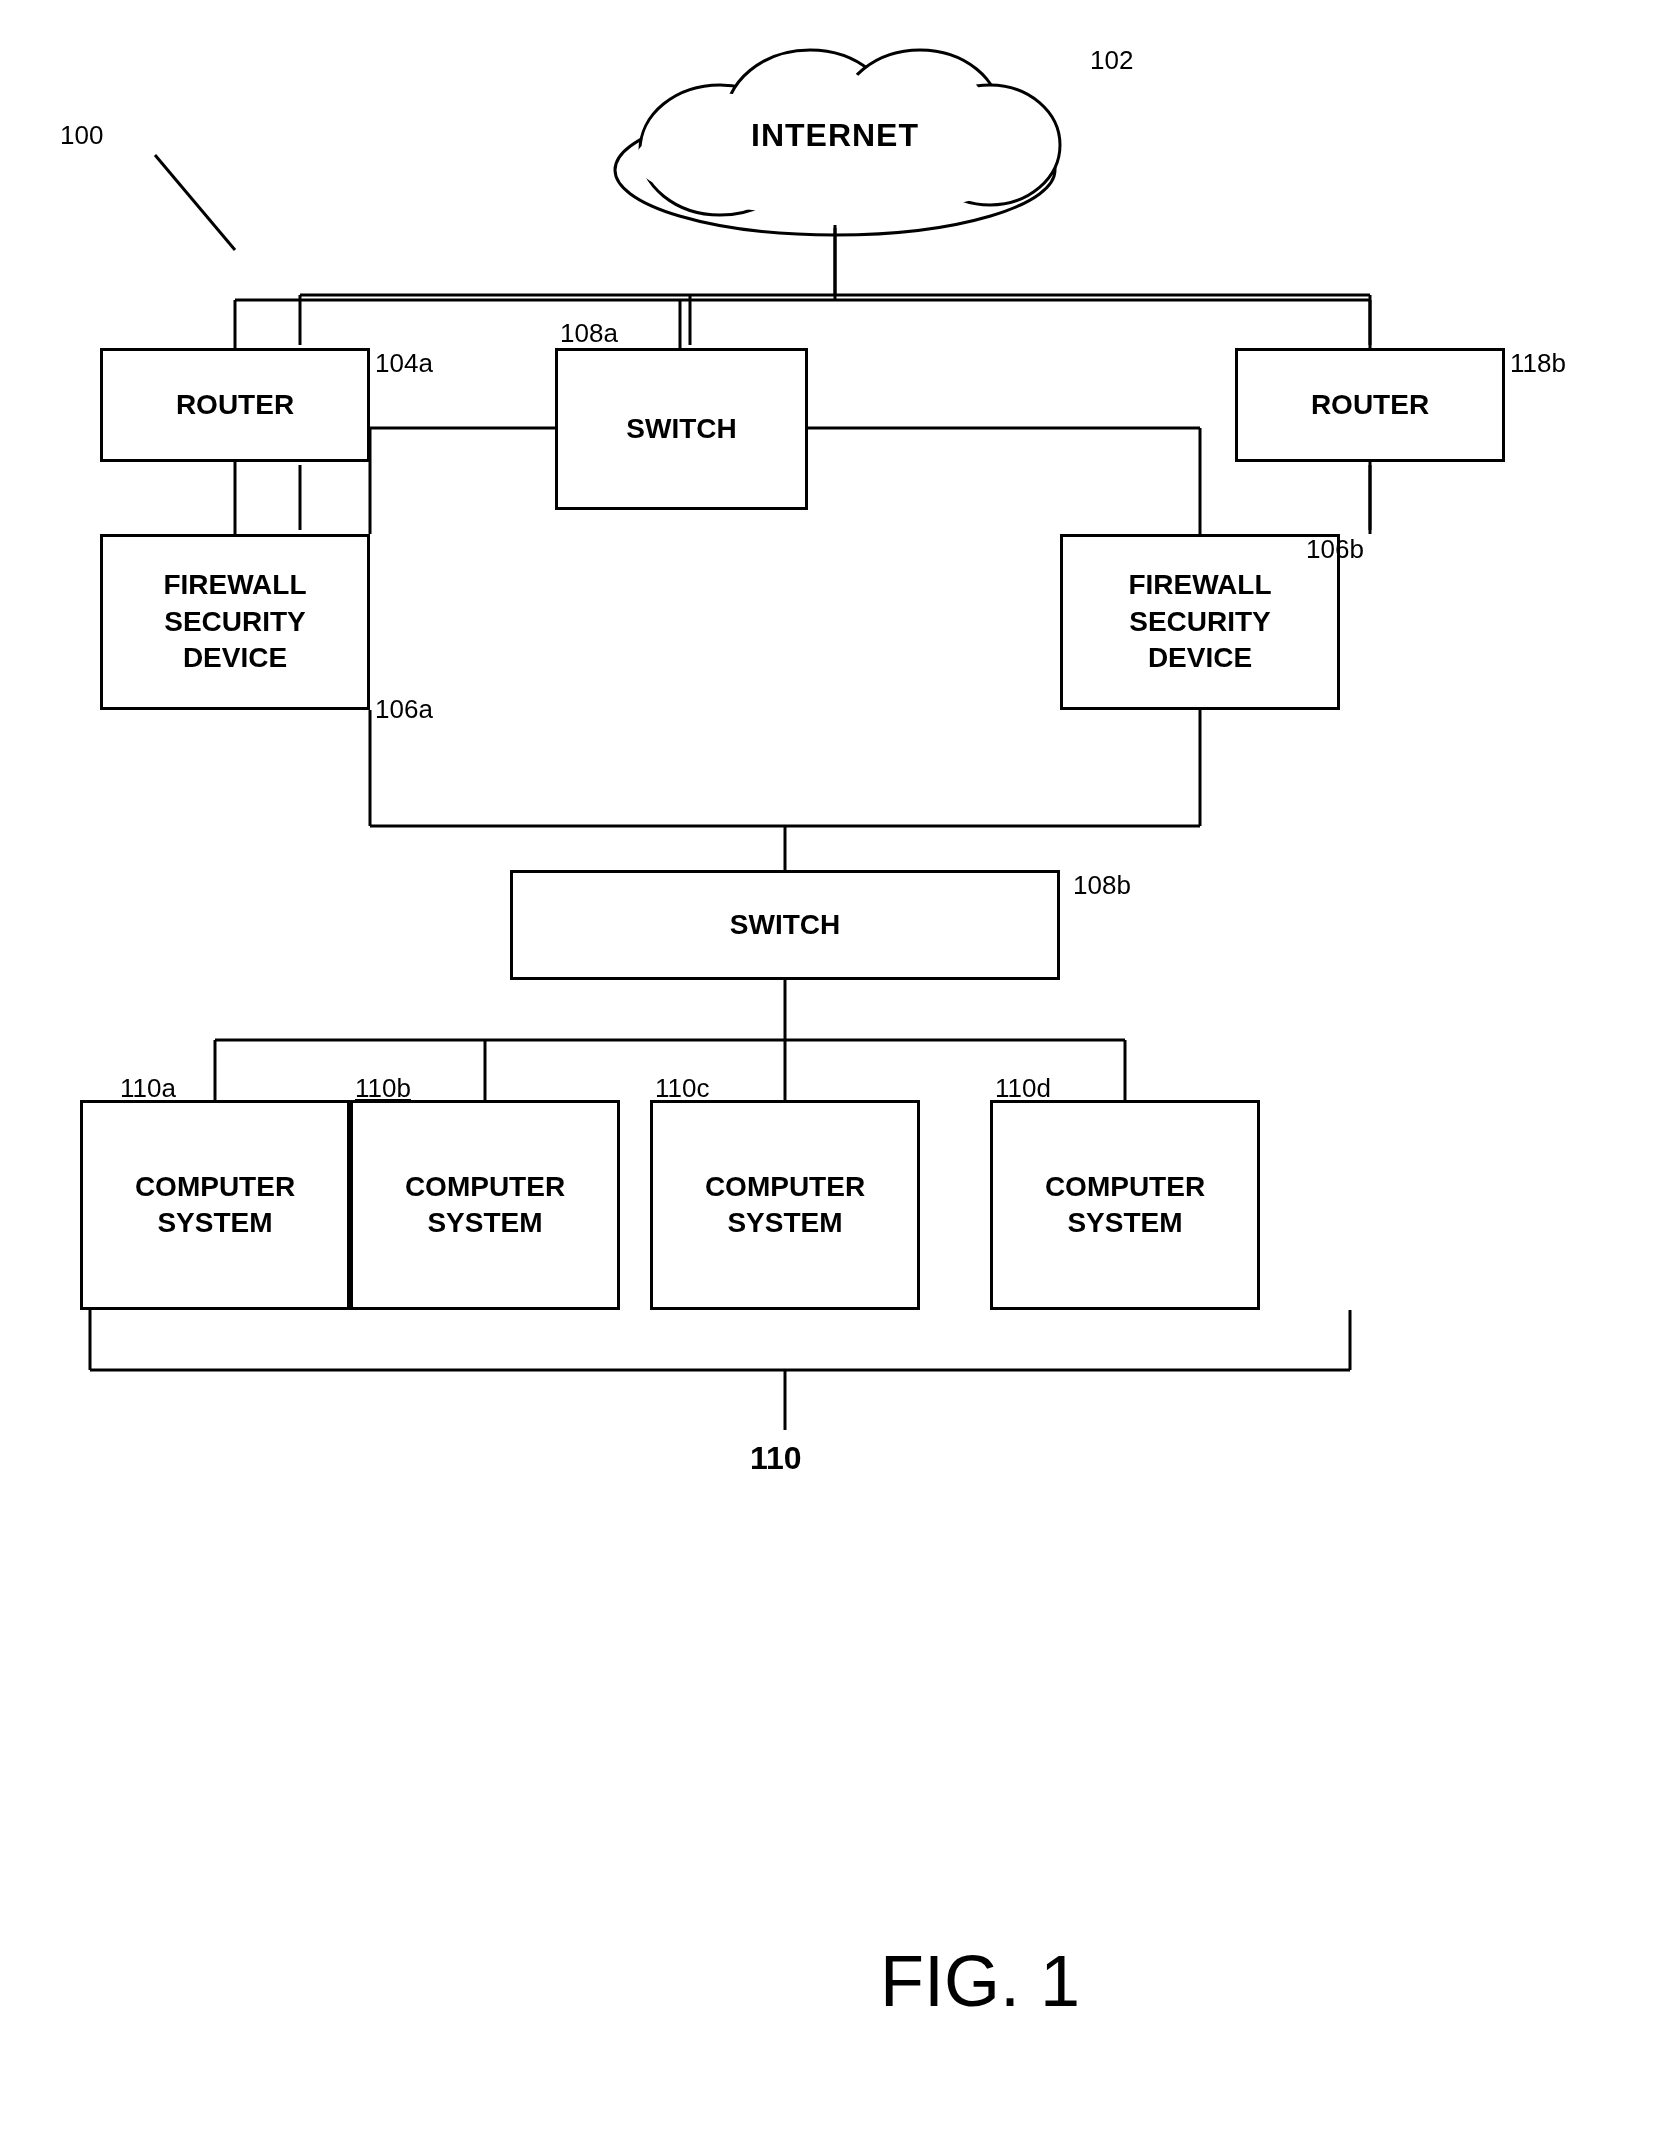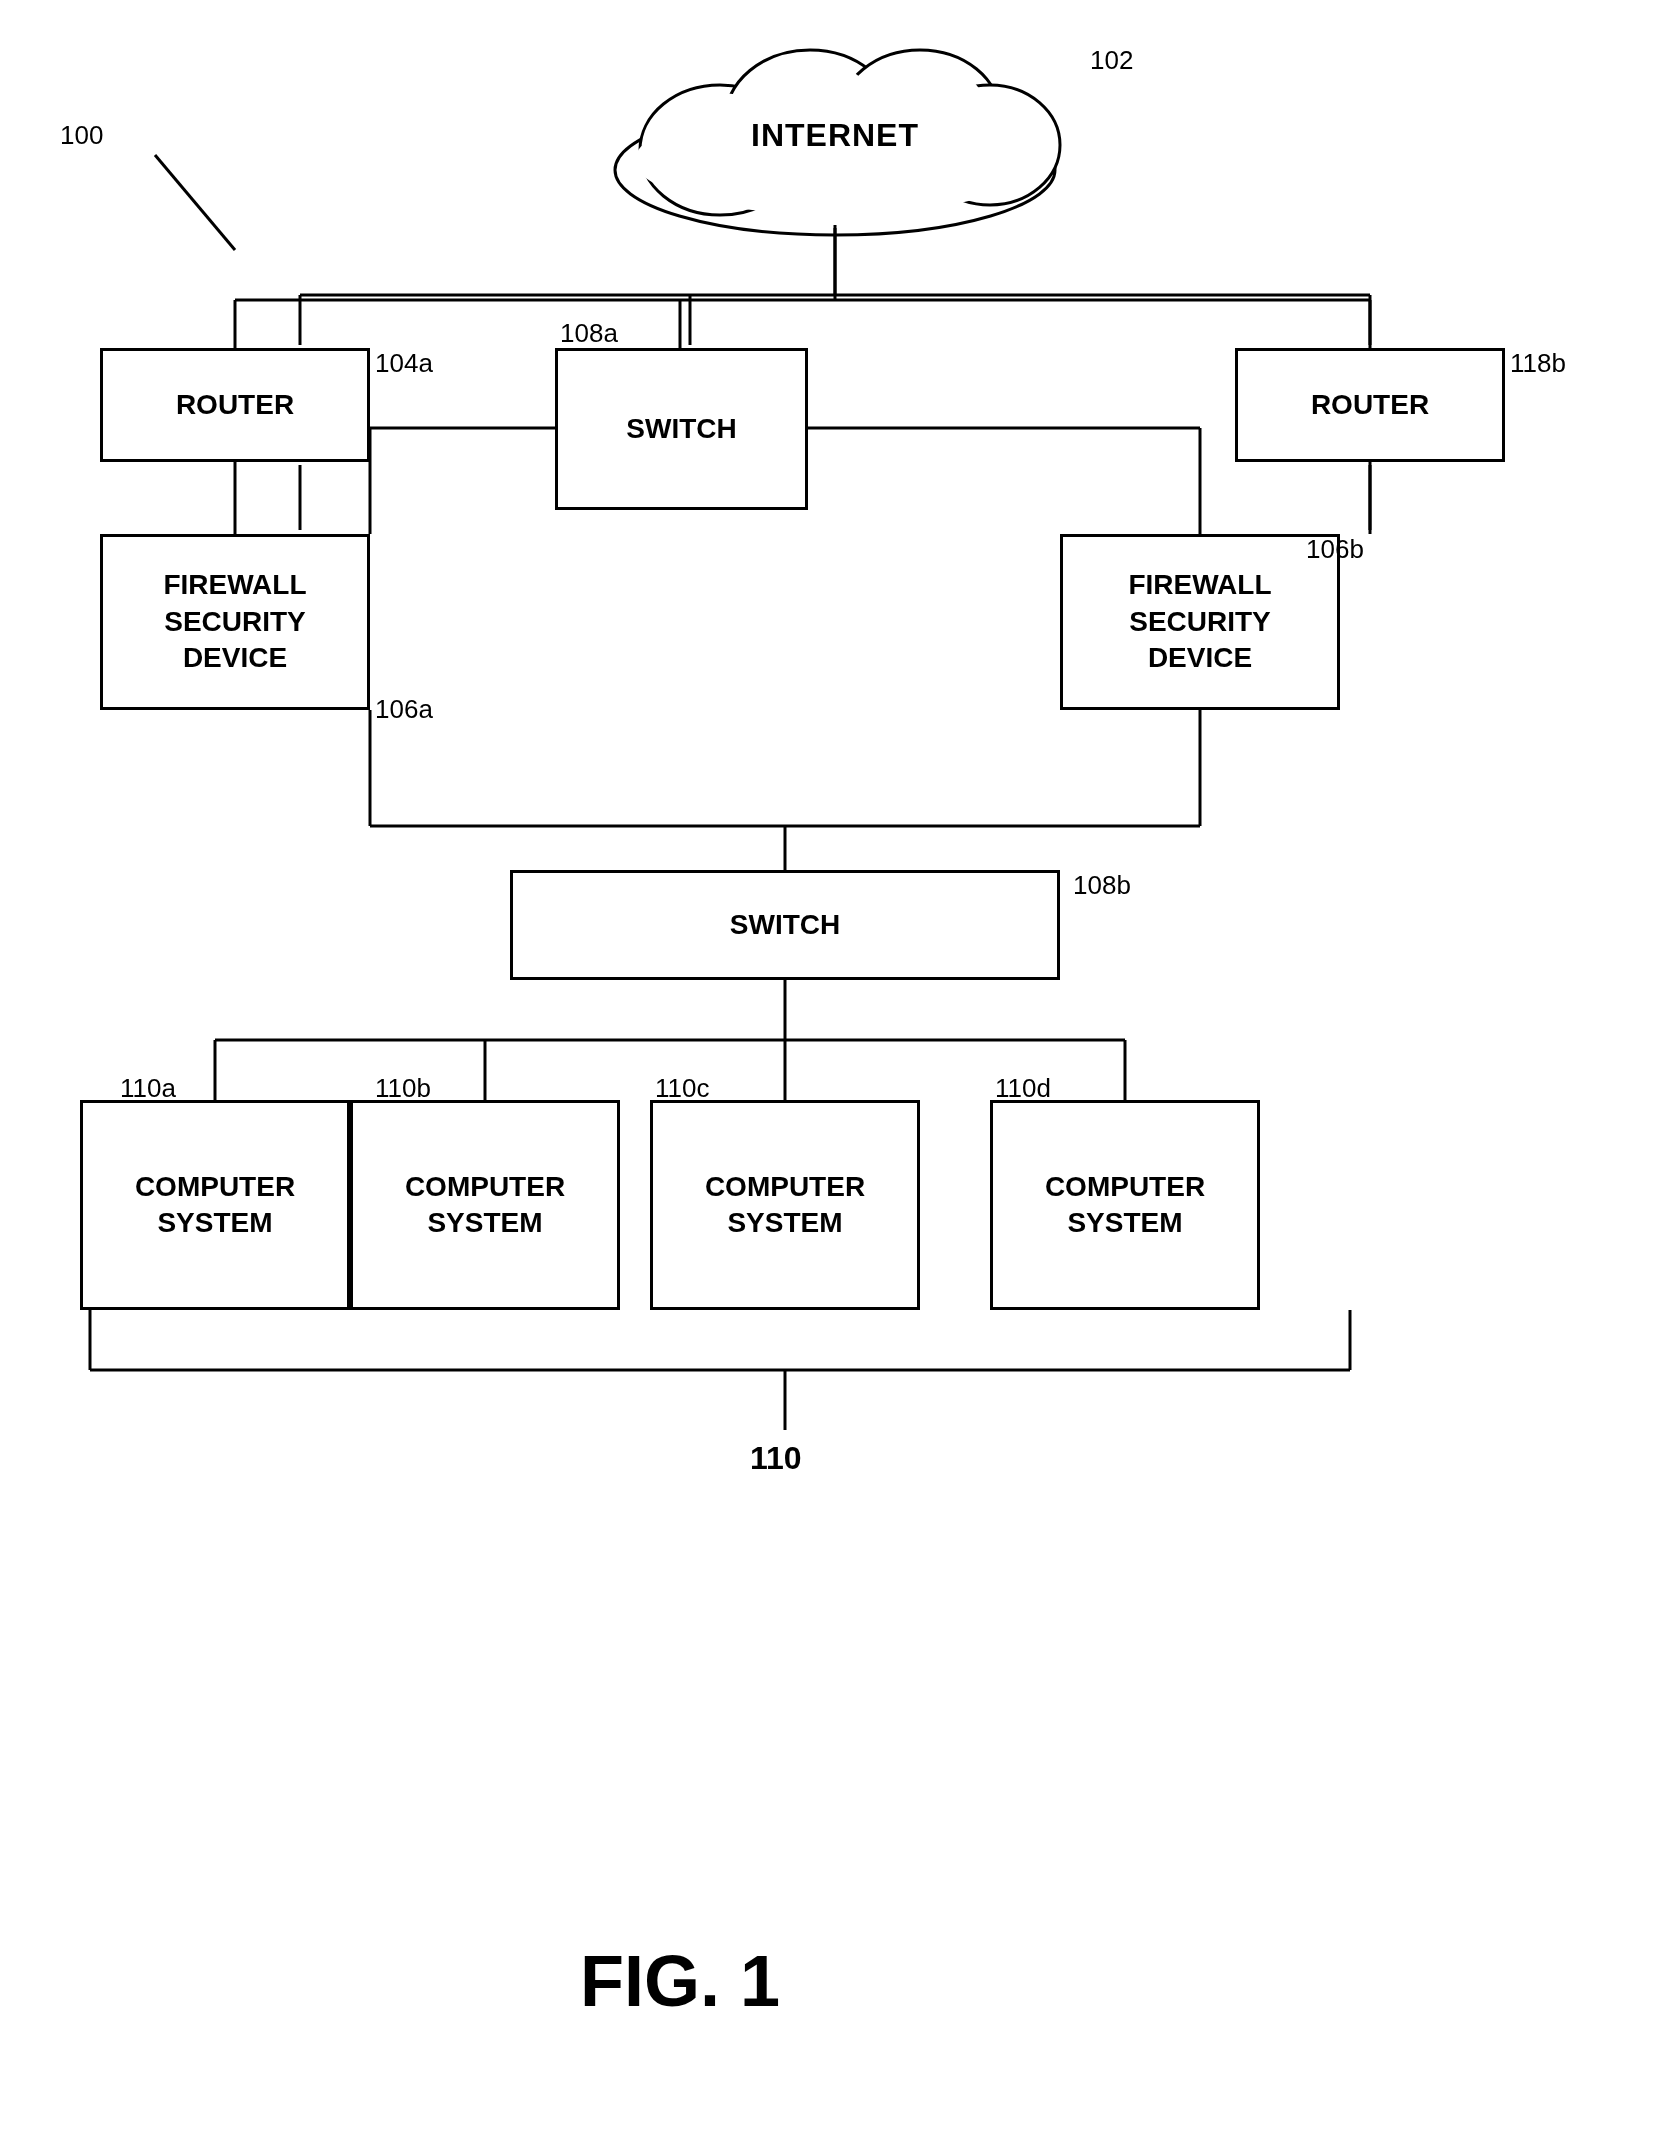--- a/index.html
+++ b/index.html
@@ -53,22 +53,22 @@
     .ref-label {
       position: absolute;
       font-size: 26px;
       font-weight: normal;
       z-index: 20;
     }
     
     .fig-label {
       position: absolute;
       font-size: 72px;
-      font-weight: bold;
-      text-align: left;
+      font-weight: normal;
+      text-align: right;
     }
     
     .lines-svg {
       position: absolute;
       top: 0; left: 0;
       width: 1671px;
       height: 2143px;
       z-index: 5;
     }
     
@@ -202,21 +202,21 @@
   <div class="box" style="left:80px; top:1100px; width:270px; height:210px;">
     <span>COMPUTER<br>SYSTEM</span>
   </div>
 
   <div class="ref-label" style="left:89px; top:1073px;margin-left:31px;">110a</div>
 
   <div class="box" style="left:350px; top:1100px; width:270px; height:210px;">
     <span>COMPUTER<br>SYSTEM</span>
   </div>
 
-  <div class="ref-label" style="left:375px; top:1073px;">110b</div>
+  <div class="ref-label" style="left:355px; top:1073px;text-decoration:underline;">110b</div>
 
   <div class="box" style="left:650px; top:1100px; width:270px; height:210px;">
     <span>COMPUTER<br>SYSTEM</span>
   </div>
 
   <div class="ref-label" style="left:655px; top:1073px;">110c</div>
 
   <div class="box" style="left:990px; top:1100px; width:270px; height:210px;">
     <span>COMPUTER<br>SYSTEM</span>
   </div>

